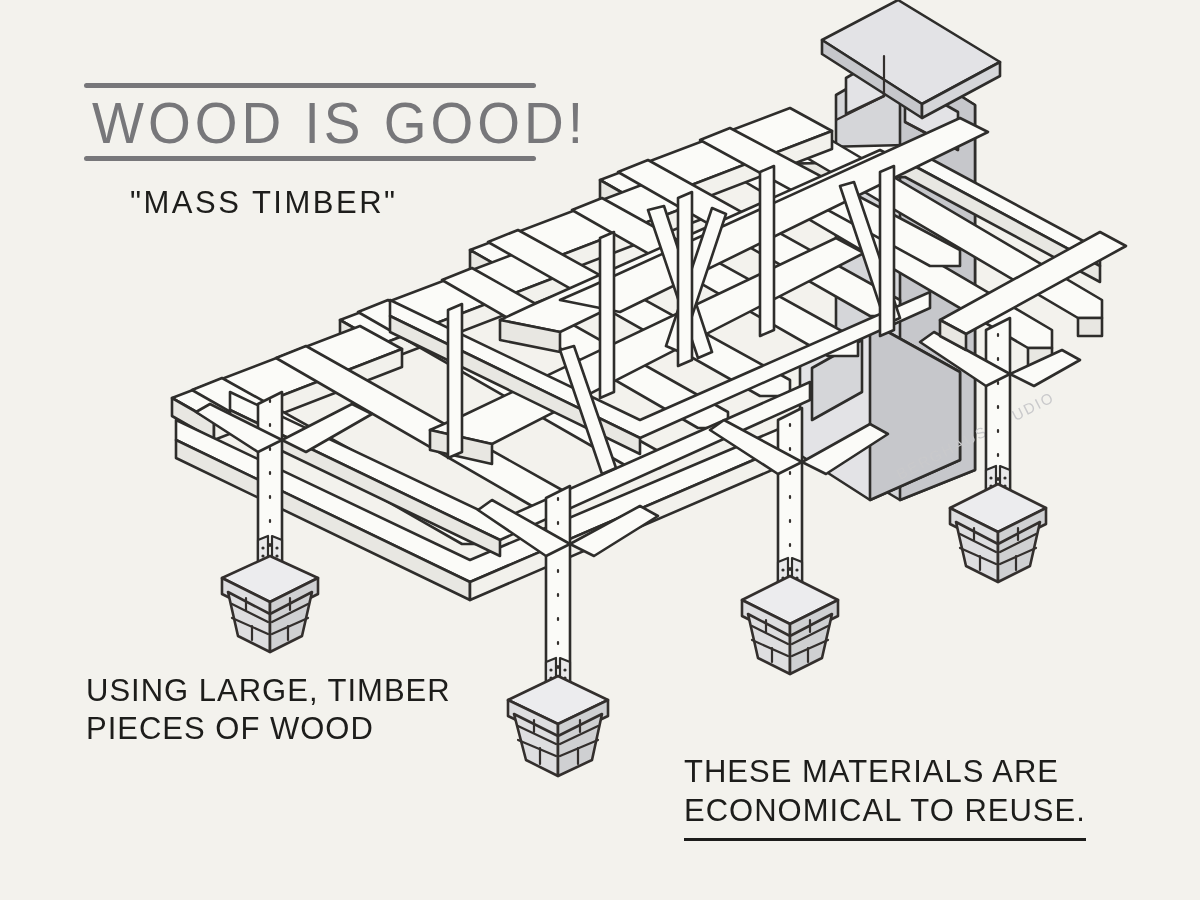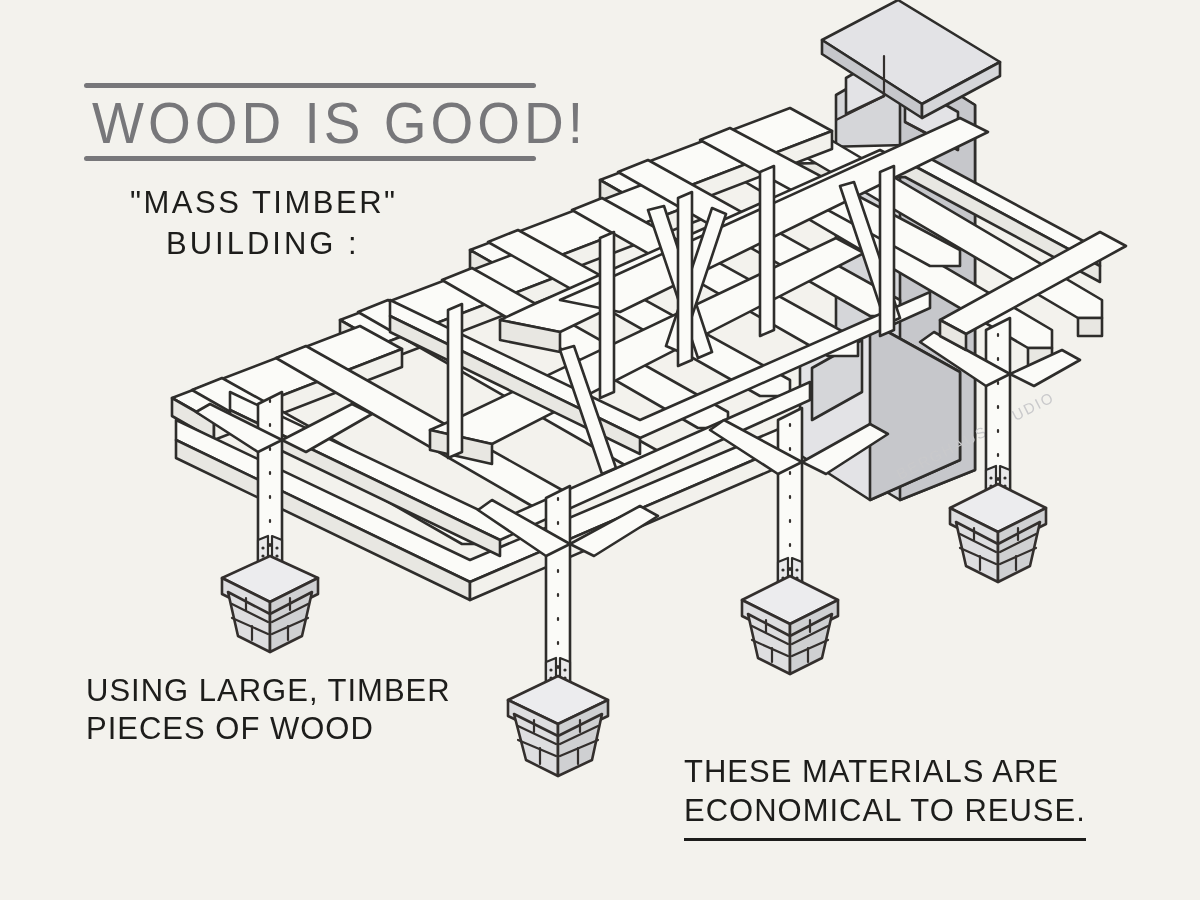--- a/index.html
+++ b/index.html
@@ -298,21 +298,20 @@
 </svg>
 
 <div id="title-block">
   <div id="title-rule-top"></div>
   <div id="title-text">WOOD IS GOOD!</div>
   <div id="title-rule-bottom"></div>
 </div>
 
 <div class="ltr" id="subtitle">
   <span class="l1">"MASS TIMBER"</span>
-  <span class="l2">BUILDING :</span>
 </div>
 
 <div class="ltr" id="cap-left">
   <div>USING LARGE, TIMBER</div>
   <div>PIECES OF WOOD</div>
 </div>
 
 <div class="ltr" id="cap-right">
   <div>THESE MATERIALS ARE</div>
   <div><span class="ul">ECONOMICAL TO REUSE.</span></div>

